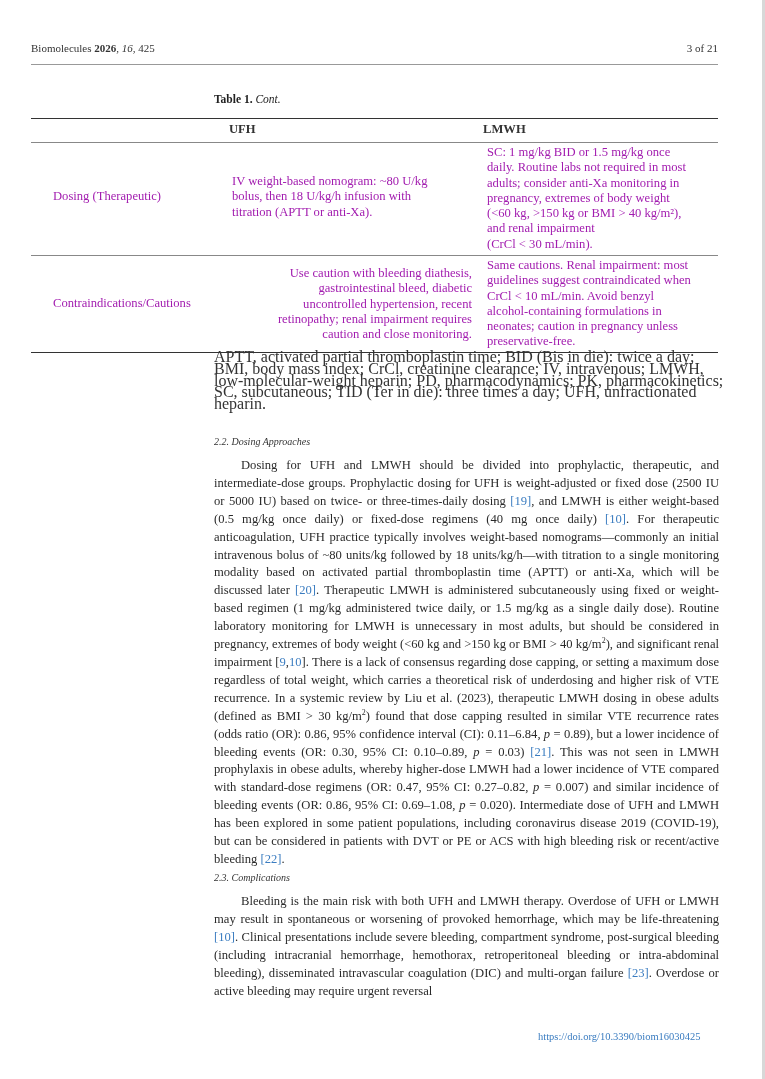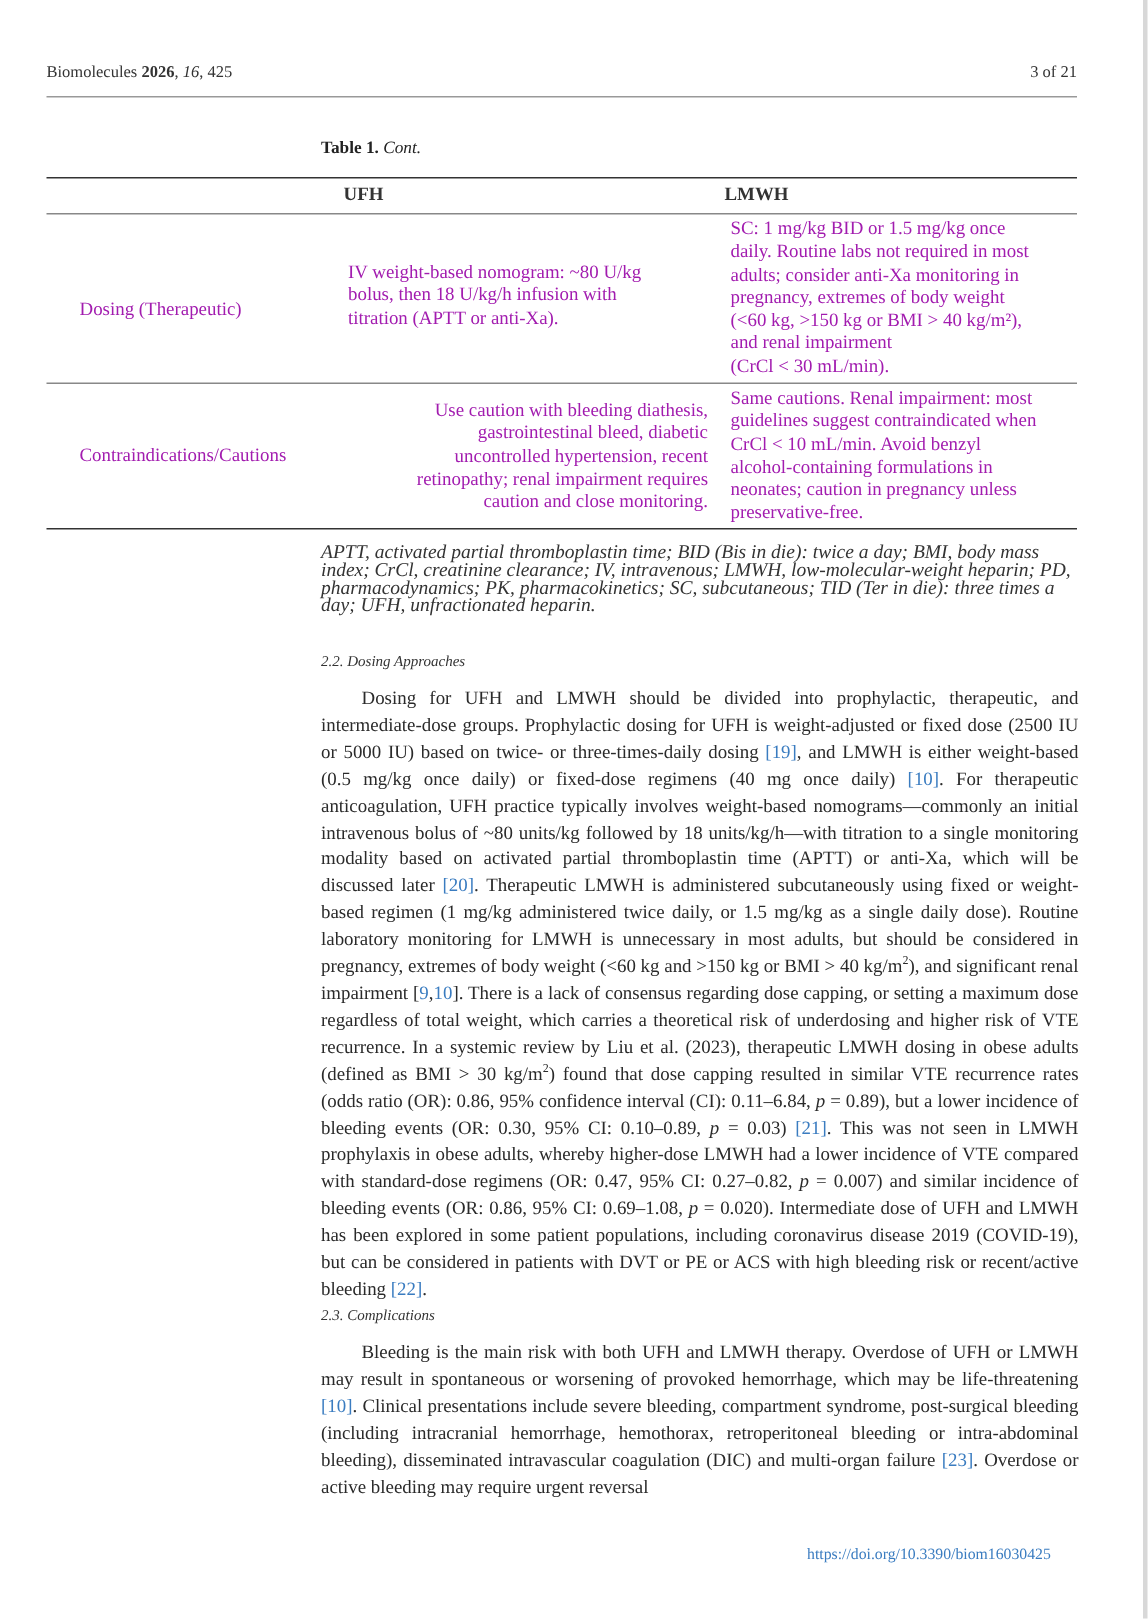--- a/index.html
+++ b/index.html
@@ -20,21 +20,21 @@
   .table-caption .lbl { font-weight:bold; }
   .table-caption .cont { font-style:italic; }
   .rule-top { position:absolute; left:31px; width:687px; top:118px; border-top:1.5px solid #333; }
   .rule-head { position:absolute; left:31px; width:687px; top:142px; border-top:1px solid #888; }
   .rule-mid { position:absolute; left:31px; width:687px; top:255px; border-top:1px solid #888; }
   .rule-bottom { position:absolute; left:31px; width:687px; top:352px; border-top:1.5px solid #333; }
 
   .th { position:absolute; top:122px; font-weight:bold; font-size:12.6px; color:#333; }
   .cell { position:absolute; font-size:12.6px; line-height:15.3px; color:#a21caf; }
 
-  .footnote { position:absolute; left:214px; top:362px; width:510px; font-size:13px; line-height:11.8px; color:#333;font-style:italic; }
+  .footnote { position:absolute; left:214px; top:351px; width:510px; font-size:16px; line-height:11.8px; color:#333; }
 
   .section-title { position:absolute; left:214px; font-style:italic; font-size:10px; color:#333; }
   .para { position:absolute; left:214px; width:505px; font-size:12.6px; line-height:17.9px; color:#2a2a2a; text-align:justify; }
   .para .indent { display:inline-block; width:27px; }
   .cite { color:#3a7cc0; }
   sup { font-size:8px; line-height:0; }
 
   .doi { position:absolute; left:538px; top:1031px; font-size:10.5px; color:#3a7cc0; }
 </style>
 </head>
@@ -56,21 +56,21 @@
 <div class="table-caption">
   <span class="lbl">Table 1.</span>
   <span class="cont">Cont.</span>
 </div>
 
 <div class="rule-top"></div>
 <div class="th" style="left:229px;text-align:center;">UFH</div>
 <div class="th" style="left:483px;">LMWH</div>
 <div class="rule-head"></div>
 
-<div class="cell" style="left:53px; top:189px;margin-top:10px;">Dosing (Therapeutic)</div>
+<div class="cell" style="left:53px; top:189px;">Dosing (Therapeutic)</div>
 <div class="cell" style="left:232px; top:174px; width:240px;">
   <div>IV weight-based nomogram: ~80 U/kg</div>
   <div>bolus, then 18 U/kg/h infusion with</div>
   <div>titration (APTT or anti-Xa).</div>
 </div>
 <div class="cell" style="left:487px; top:145px; width:235px;">
   <div>SC: 1 mg/kg BID or 1.5 mg/kg once</div>
   <div>daily. Routine labs not required in most</div>
   <div>adults; consider anti-Xa monitoring in</div>
   <div>pregnancy, extremes of body weight</div>

